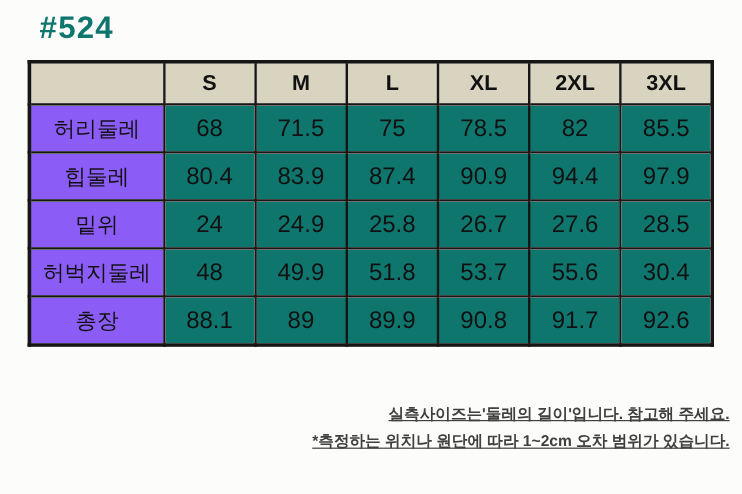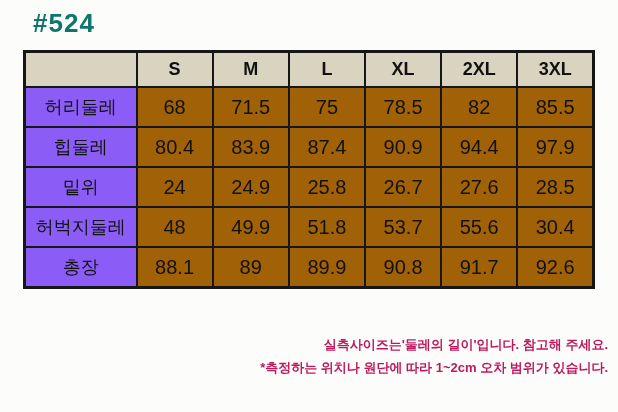--- a/index.html
+++ b/index.html
@@ -41,33 +41,34 @@
     height:33px;
     font-size:18px;
     font-weight:bold;
   }
   .size-chart td.row-label {
     background:#8b5cf6;
     font-size:18px;
     font-weight:400;
   }
   .size-chart td.value {
-    background:#a16207;
+    background:#0f766e;
     height:38px;
     font-size:20px;
     font-weight:400;
   }
   .notes {
     position:absolute;
     right:10px; top:333px;
     text-align:right;
     font-size:13px;
     font-weight:bold;
     line-height:23px;
-    color:#be185d;
+    color:#404040;
+    text-decoration:underline;
   }
 </style>
 </head>
 <body>
 
 <div class="title">#524</div>
 
 <table class="size-chart">
   <colgroup>
     <col class="label-col">

